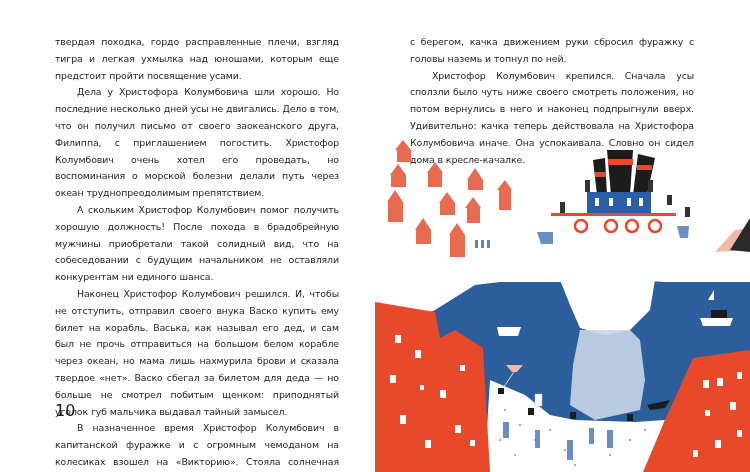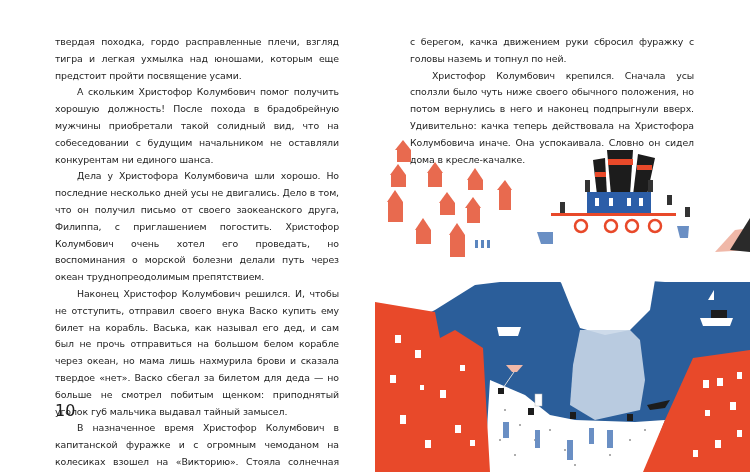--- a/index.html
+++ b/index.html
@@ -15,33 +15,33 @@
   .text-col p.indent { text-indent:22px; }
   .page-number { position:absolute; left:55px; top:401px; font-size:16px; color:#1e1e1e; }
   .illustration { position:absolute; left:0; top:140px; width:375px; height:332px; }
 </style>
 </head>
 <body>
 
 <div class="page page-left">
   <div class="text-col left-col">
     <p>твердая походка, гордо расправленные плечи, взгляд тигра и легкая ухмылка над юношами, которым еще предстоит пройти посвящение усами.</p>
+    <p class="indent">Дела у Христофора Колумбовича шли хорошо. Но последние несколько дней усы не двигались. Дело в том, что он получил письмо от своего заокеанского друга, Филиппа, с приглашением погостить. Христофор Колумбович очень хотел его проведать, но воспоминания о морской болезни делали путь через океан труднопреодолимым препятствием.</p>
     <p class="indent">А скольким Христофор Колумбович помог получить хорошую должность! После похода в брадобрейную мужчины приобретали такой солидный вид, что на собеседовании с будущим начальником не оставляли конкурентам ни единого шанса.</p>
-    <p class="indent">Дела у Христофора Колумбовича шли хорошо. Но последние несколько дней усы не двигались. Дело в том, что он получил письмо от своего заокеанского друга, Филиппа, с приглашением погостить. Христофор Колумбович очень хотел его проведать, но воспоминания о морской болезни делали путь через океан труднопреодолимым препятствием.</p>
     <p class="indent">Наконец Христофор Колумбович решился. И, чтобы не отступить, отправил своего внука Васко купить ему билет на корабль. Васька, как называл его дед, и сам был не прочь отправиться на большом белом корабле через океан, но мама лишь нахмурила брови и сказала твердое «нет». Васко сбегал за билетом для деда — но больше не смотрел побитым щенком: приподнятый уголок губ мальчика выдавал тайный замысел.</p>
     <p class="indent">В назначенное время Христофор Колумбович в капитанской фуражке и с огромным чемоданом на колесиках взошел на «Викторию». Стояла солнечная погода, и на корабль невозможно было смотреть, свет резал глаза. Усы нервно подергивались при мысли о предстоящем путешествии.</p>
 
   </div>
   <div class="page-number">10</div>
 </div>
 
 <div class="page page-right">
   <div class="text-col right-col">
     <p>с берегом, качка движением руки сбросил фуражку с головы наземь и топнул по ней.</p>
-    <p class="indent">Христофор Колумбович крепился. Сначала усы сползли было чуть ниже своего обычного положения, но потом вернулись в него и наконец подпрыгнули вверх. Удивительно: качка теперь действовала на Христофора Колумбовича иначе. Она успокаивала. Словно он сидел дома в кресле-качалке.</p>
+    <p class="indent">Христофор Колумбович крепился. Сначала усы сползли было чуть ниже своего смотреть положения, но потом вернулись в него и наконец подпрыгнули вверх. Удивительно: качка теперь действовала на Христофора Колумбовича иначе. Она успокаивала. Словно он сидел дома в кресле-качалке.</p>
   </div>
 
   <svg class="illustration" viewBox="0 0 375 332" xmlns="http://www.w3.org/2000/svg">
 
     <path d="M125 142 L185 142 L205 150 L200 140 L260 140 L290 142 L375 142 L375 332 L0 332 L0 200 L60 170 L100 145 Z" fill="#2b5e9a"></path>
 
     <path d="M185 140 L280 140 L275 170 L255 190 L230 195 L205 188 L195 165 Z" fill="#ffffff"></path>
 
     <path d="M205 190 L255 190 L265 200 L270 240 L265 270 L220 280 L195 265 L198 225 Z" fill="#c9d7e8" opacity="0.9"></path>
 

